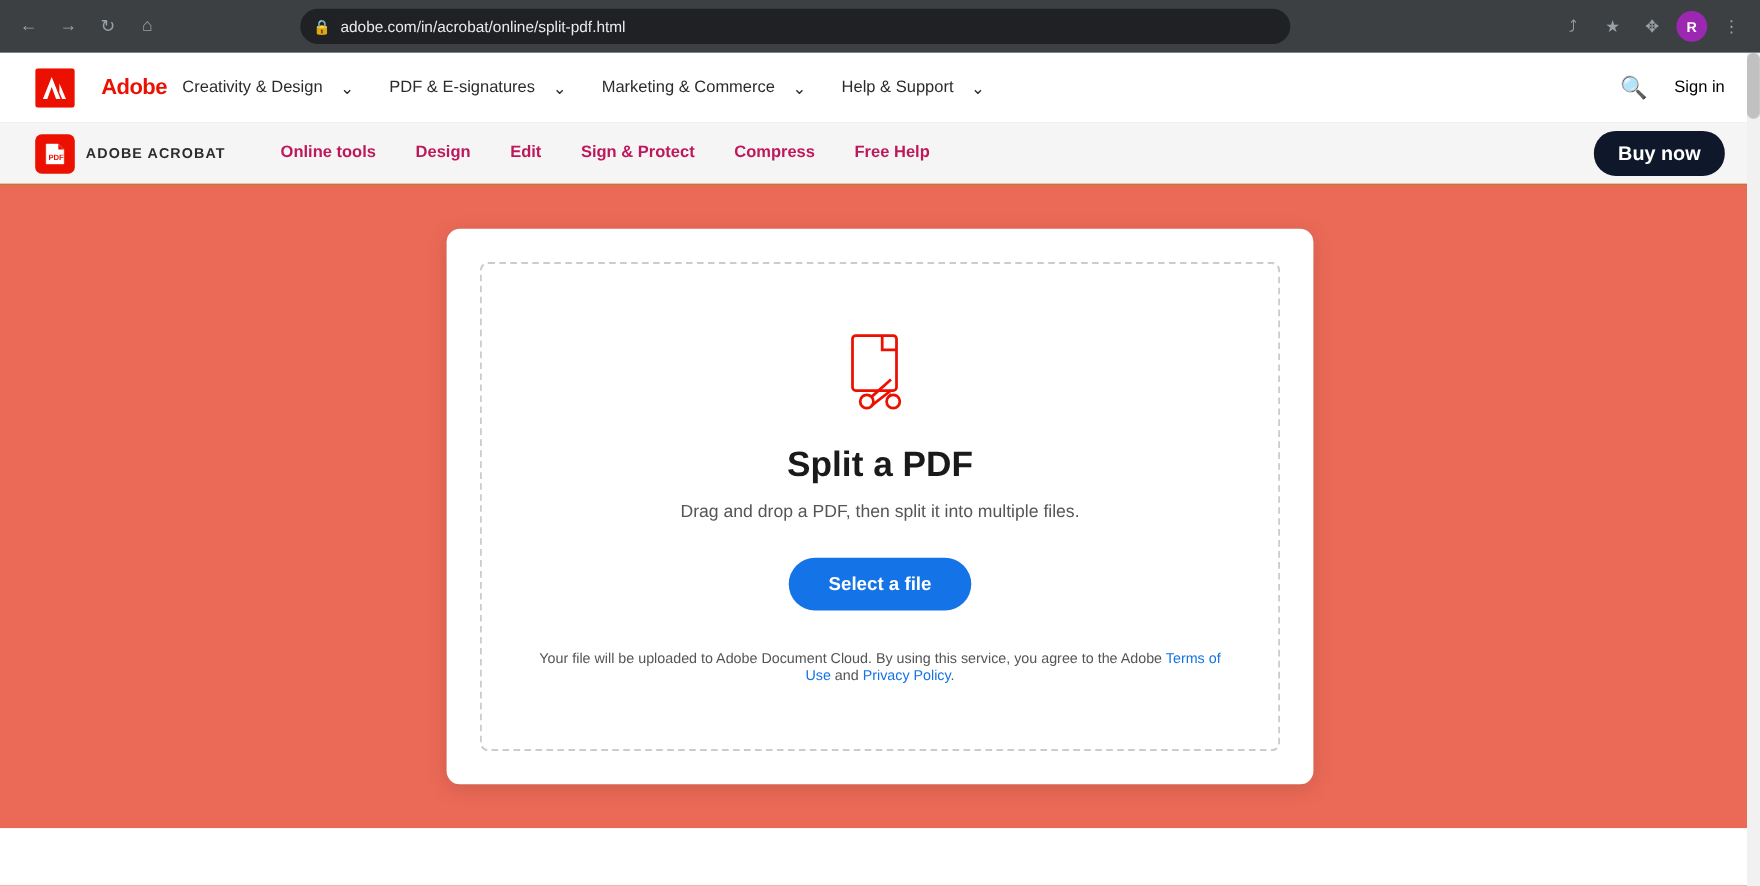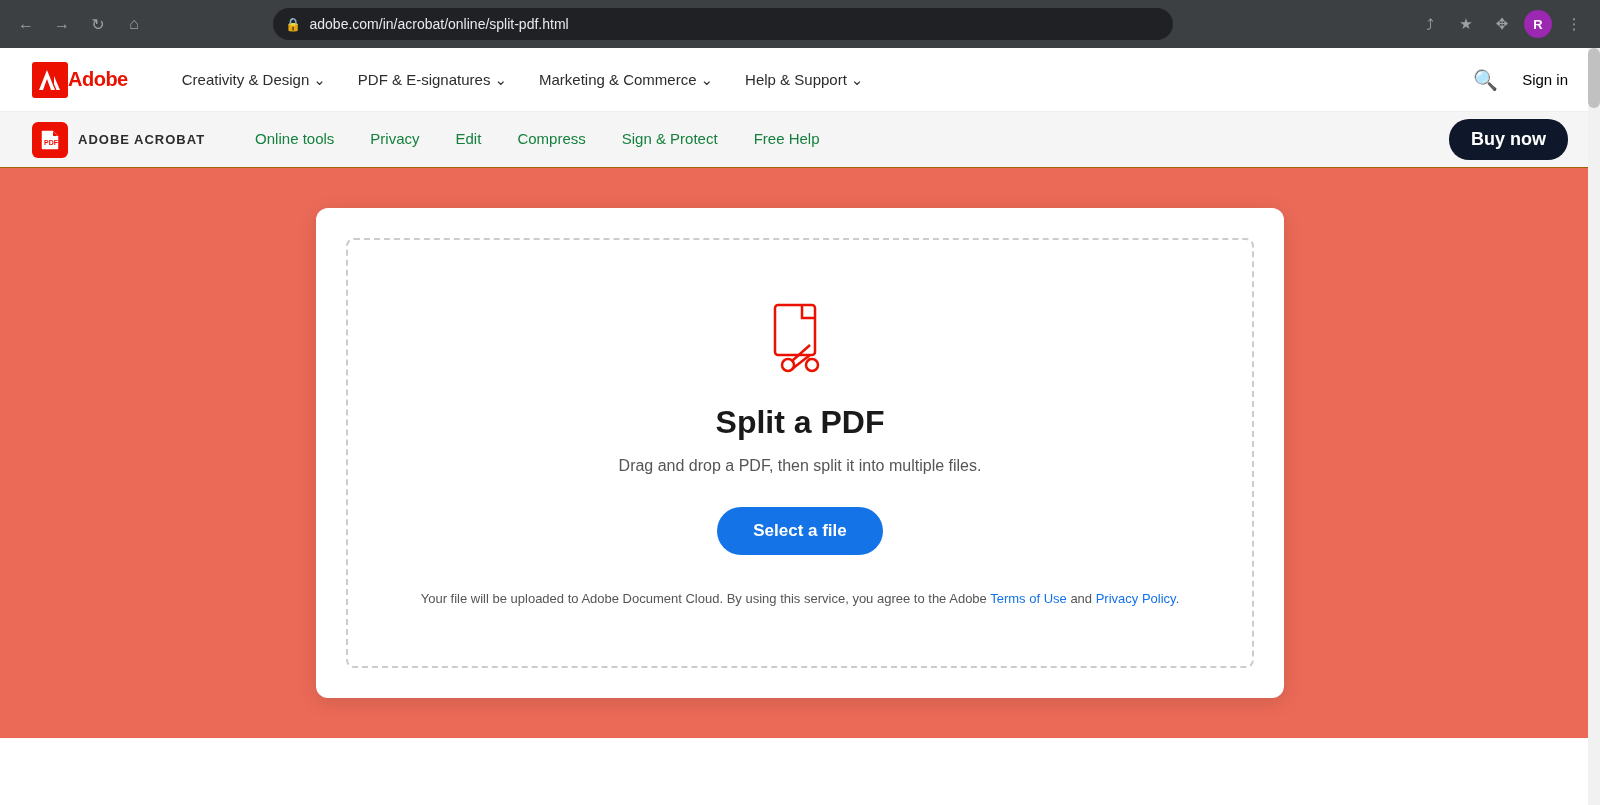--- a/index.html
+++ b/index.html
@@ -70,22 +70,21 @@
       height: 64px;
       display: flex;
       align-items: center;
       padding: 0 32px;
       border-bottom: 1px solid #eee;
       position: relative;
     }
     .adobe-logo {
       display: flex;
       align-items: center;
-      gap: 0;
-      margin-right: 40px;
+      gap: 24px;
       text-decoration: none;
     }
     .adobe-logo-icon {
       width: 36px; height: 36px;
     }
     .adobe-logo-text {
       font-size: 20px;
       font-weight: 700;
       color: #eb1000;
       letter-spacing: -0.5px;
@@ -96,21 +95,21 @@
       gap: 4px;
       flex: 1;
     }
     .top-nav-link {
       padding: 8px 14px;
       font-size: 15px;
       color: #2c2c2c;
       text-decoration: none;
       display: flex;
       align-items: center;
-      gap: 4px;
+      gap: 16px;
       cursor: pointer;
       border-radius: 4px;
     }
     .top-nav-right {
       display: flex;
       align-items: center;
       gap: 20px;
     }
     .search-btn {
       background: none;
@@ -159,26 +158,27 @@
     .acrobat-nav-links {
       display: flex;
       align-items: center;
       gap: 0;
       flex: 1;
     }
     .acrobat-nav-link {
       padding: 0 18px;
       height: 56px;
       font-size: 15px;
-      color: #15803d;
+      color: #be185d;
       text-decoration: none;
       display: flex;
       align-items: center;
       cursor: pointer;
       border-bottom: 2px solid transparent;
+      font-weight: bold;
     }
     .buy-now-btn {
       background: #0f172a;
       color: white;
       border: none;
       border-radius: 20px;
       padding: 10px 22px;
       font-size: 18px;
       font-weight: 600;
       cursor: pointer;
@@ -190,21 +190,21 @@
       background: #eb6a57;
       min-height: 560px;
       display: flex;
       align-items: flex-start;
       justify-content: center;
       padding: 40px 20px;
     }
     .upload-card {
       background: #fff;
       border-radius: 12px;
-      width: 968px;
+      width: 788px;
       max-width: 100%;
       padding: 30px;
       box-shadow: 0 4px 20px rgba(0,0,0,0.12);
     }
     .drop-zone {
       border: 2px dashed #ccc;
       border-radius: 8px;
       padding: 60px 40px;
       display: flex;
       flex-direction: column;
@@ -326,24 +326,24 @@
       <svg width="22" height="22" viewBox="0 0 22 22">
         <path d="M 3 2 L 14 2 L 19 7 L 19 20 L 3 20 Z" fill="white" stroke="white" stroke-width="0.5"></path>
         <path d="M 14 2 L 14 7 L 19 7 Z" fill="#eb1000"></path>
         <text x="5" y="16" font-size="7" font-weight="bold" fill="#eb1000">PDF</text>
       </svg>
     </div>
     <span class="acrobat-brand-text">ADOBE ACROBAT</span>
   </div>
   <div class="acrobat-nav-links">
     <a class="acrobat-nav-link" href="#">Online tools</a>
-    <a class="acrobat-nav-link" href="#">Privacy</a>
+    <a class="acrobat-nav-link" href="#">Design</a>
     <a class="acrobat-nav-link" href="#">Edit</a>
+    <a class="acrobat-nav-link" href="#">Sign &amp; Protect</a>
     <a class="acrobat-nav-link" href="#">Compress</a>
-    <a class="acrobat-nav-link" href="#">Sign &amp; Protect</a>
     <a class="acrobat-nav-link" href="#">Free Help</a>
   </div>
   <button class="buy-now-btn">Buy now</button>
 </nav>
 
 <main class="main-content">
   <div class="upload-card">
     <div class="drop-zone">
 
       <svg class="split-pdf-icon" viewBox="0 0 80 80">

